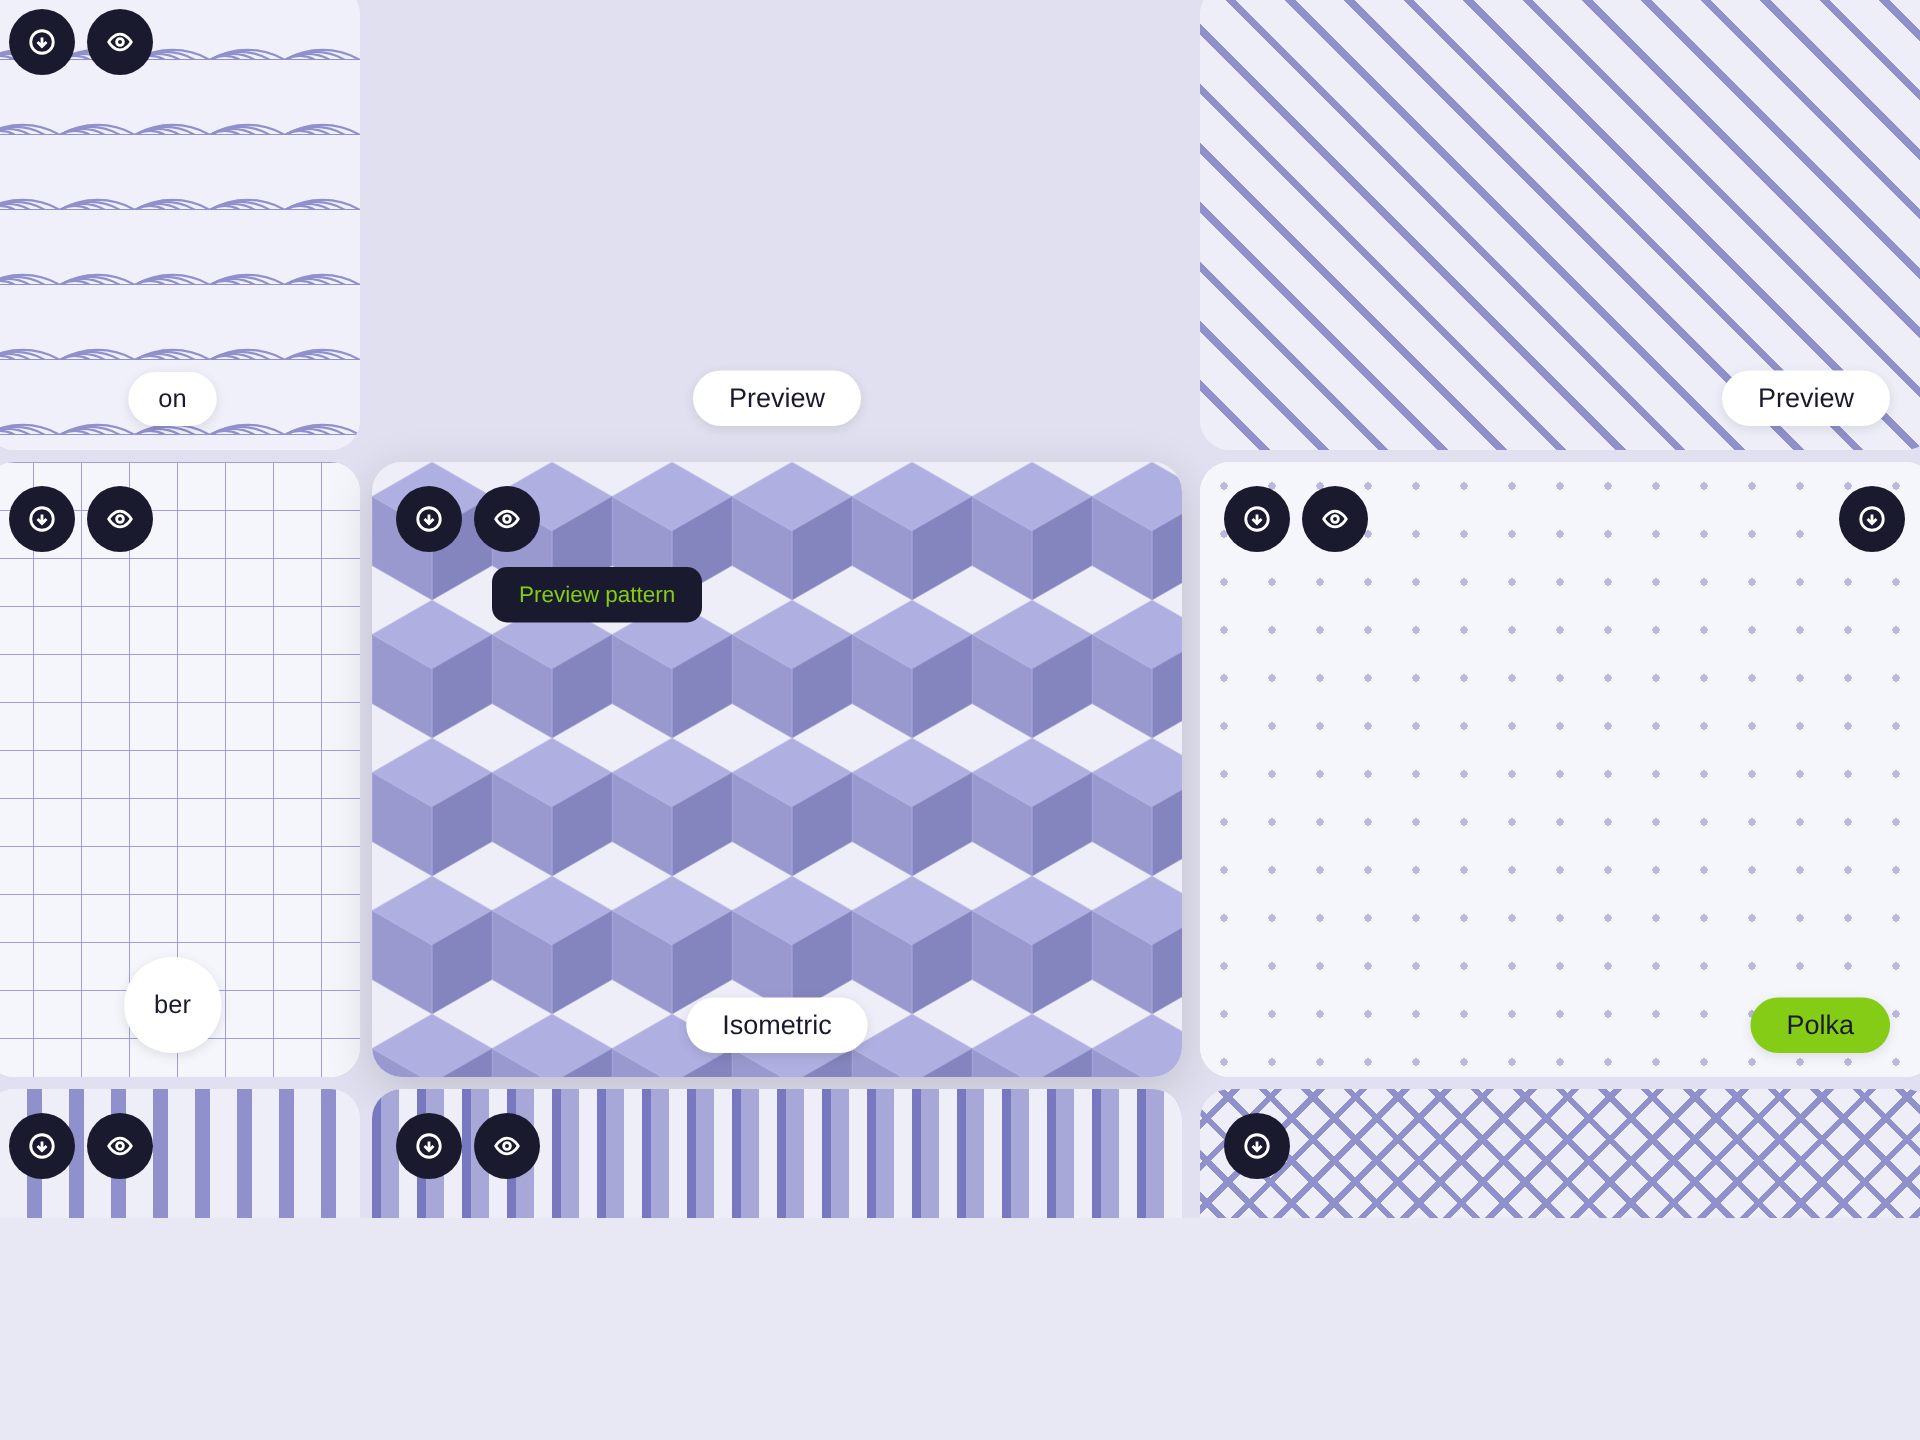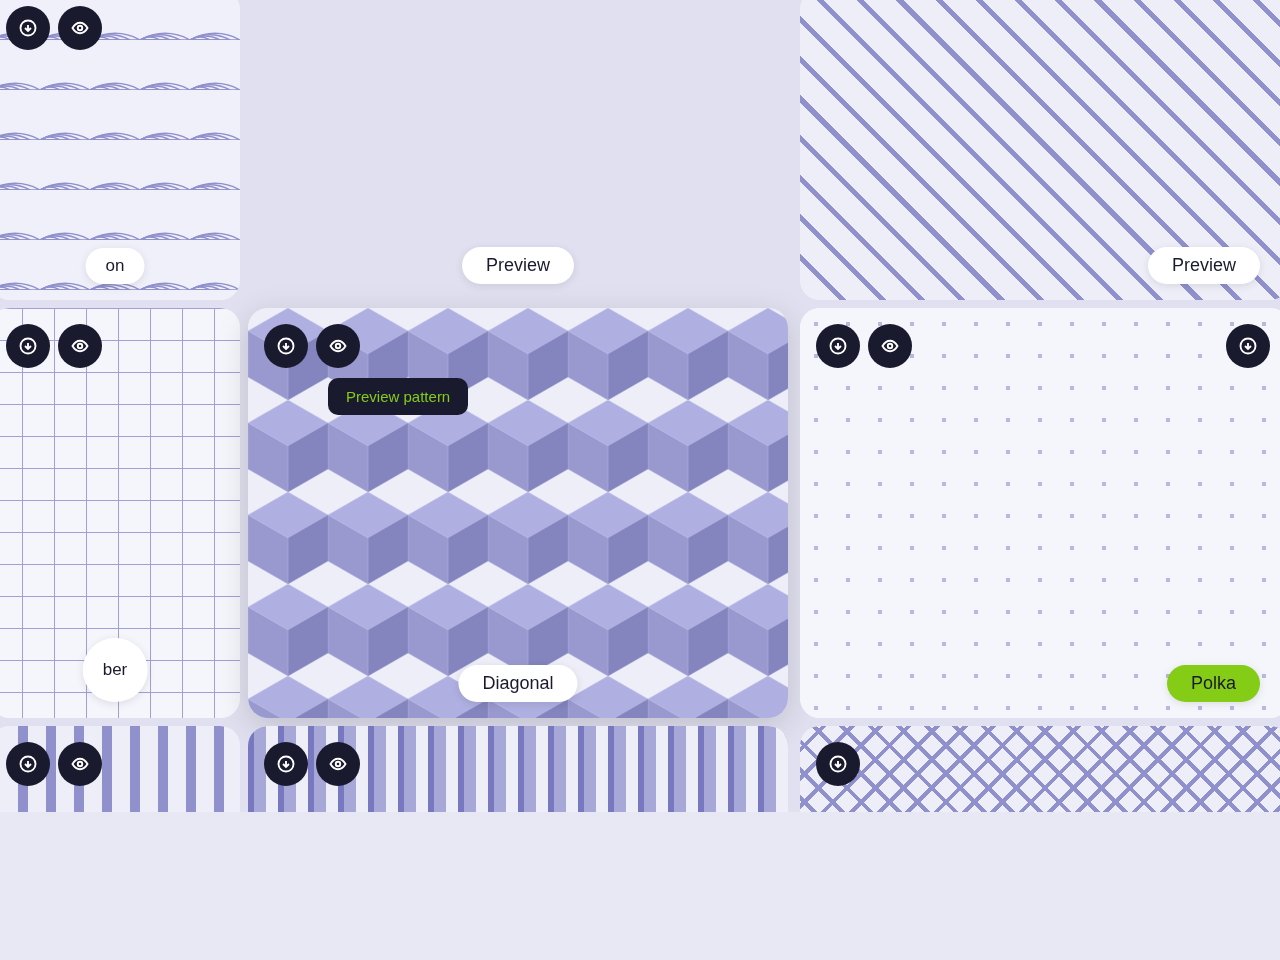--- a/index.html
+++ b/index.html
@@ -131,21 +131,21 @@
       <button class="action-btn" style="background:#1a1a2e;">
         <svg width="18" height="18" viewBox="0 0 24 24" fill="none" stroke="white" stroke-width="2.5">
             <circle cx="12" cy="12" r="3"></circle>
             <path d="M2 12s4-7 10-7 10 7 10 7-4 7-10 7-10-7-10-7z"></path>
           </svg>
       </button>
     </div>
 
     <div style="position:absolute; top:70px; left:52px; background:#1a1a2e; color:#84cc16; padding:10px 18px; border-radius:10px; font-size:15px; font-weight:500; white-space:nowrap; z-index:10;margin-left:28px;">Preview pattern</div>
 
-    <div style="position:absolute; bottom:16px; left:50%; transform:translateX(-50%); background:white; border-radius:50px; padding:8px 24px; font-size:18px; font-weight:500; color:#1a1a2e; white-space:nowrap; box-shadow:0 2px 8px rgba(0,0,0,0.1);">Diagonal</div>
+    <div style="position:absolute; bottom:16px; left:50%; transform:translateX(-50%); background:white; border-radius:50px; padding:8px 24px; font-size:18px; font-weight:500; color:#1a1a2e; white-space:nowrap; box-shadow:0 2px 8px rgba(0,0,0,0.1);">Isometric</div>
   </div>
 
   <div style="position:absolute; left:800px; top:308px; width:490px; height:410px; border-radius:20px; overflow:hidden; background:#f5f5fc;">
     <div style="position:absolute; inset:0; background-color:#f5f5fc; background-image:radial-gradient(circle, #b8b8dc 2.5px, transparent 2.5px); background-size:32px 32px;"></div>
     <div style="position:absolute; top:16px; left:16px; display:flex; gap:8px;">
       <button class="action-btn">
         <svg width="18" height="18" viewBox="0 0 24 24" fill="none" stroke="white" stroke-width="2.5">
             <path d="M12 2a10 10 0 0 1 0 20A10 10 0 0 1 12 2z"></path>
             <path d="M8 12l4 4 4-4M12 8v8"></path>
           </svg>

